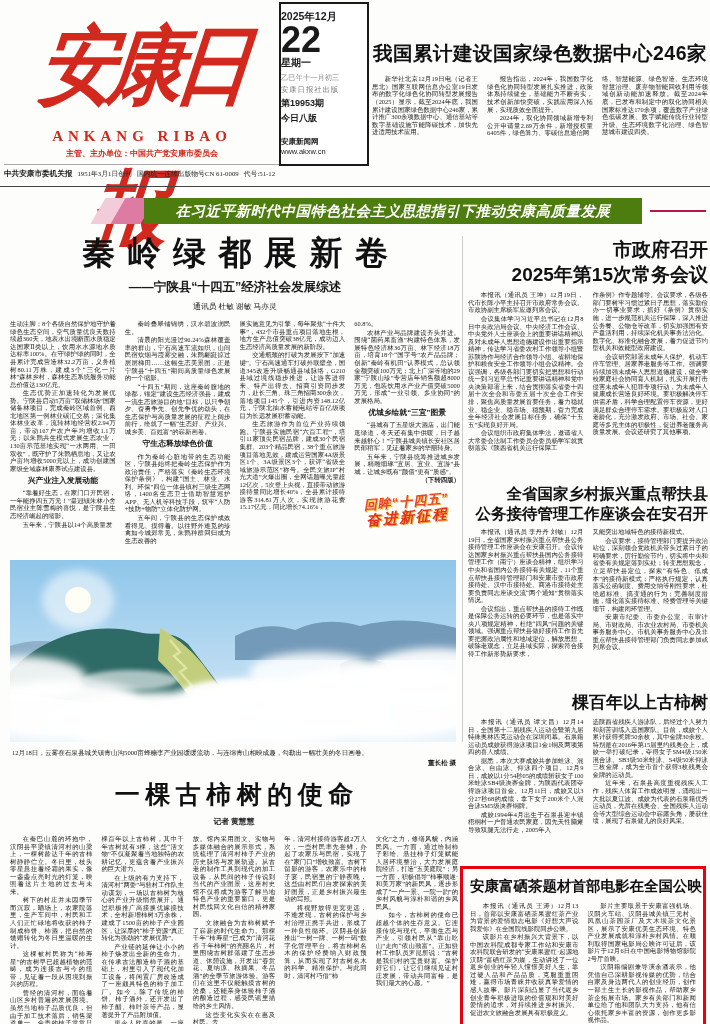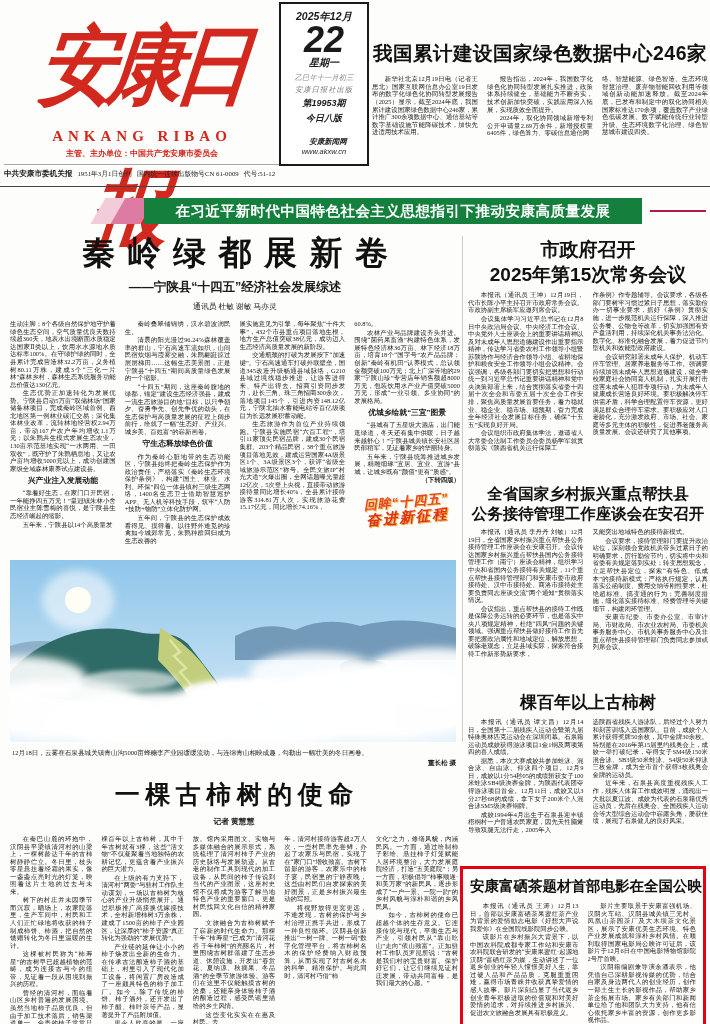--- a/index.html
+++ b/index.html
@@ -12,42 +12,42 @@
     font-size:76px;letter-spacing:-8px;line-height:128px;text-align:center;
     transform:skewX(-6deg) scaleY(1.12);transform-origin:center;font-style:italic;}
   #brand-latin{left:8px;top:128px;width:268px;text-align:center;color:#d2281e;font-weight:bold;
     font-size:15px;letter-spacing:5px;}
   #brand-org{left:8px;top:148px;width:268px;text-align:center;color:#d2281e;font-weight:bold;font-size:8px;}
   #mast-strip{left:4px;top:164px;width:362px;height:17px;border-top:1px solid #aaa;
     font-size:6.8px;line-height:17px;white-space:nowrap;color:#222;}
   #mast-strip b{font-size:7.6px;}
   #full-rule{left:0;top:186px;width:710px;height:0;border-top:1.6px solid #444;}
   
-  #datebox{left:279px;top:2px;width:86px;height:160px;border:2px solid #1a1a1a;text-align:center;
-    background:#fff;font-style:italic;}
+  #datebox{left:279px;top:2px;width:86px;height:160px;border:2px solid #1a1a1a;text-align:left;
+    background:#fff;}
   #datebox .ym{font-size:10.5px;font-weight:bold;margin-top:6px;}
   #datebox .day{font-size:36px;font-weight:bold;line-height:30px;margin:1px 0;}
   #datebox .wd{font-size:10px;font-weight:bold;}
   #datebox .lunar{font-size:7.3px;color:#8a8a8a;margin-top:3px;}
   #datebox .pub{font-size:7.3px;color:#777;margin-top:2px;letter-spacing:1px;}
   #datebox .issue,#datebox .pages{font-size:9px;font-weight:bold;margin-top:2px;}
-  #datebox .site{font-size:7.5px;font-weight:bold;margin-top:12px;padding-left:8px;}
+  #datebox .site{font-size:7.5px;font-weight:bold;margin-top:12px;}
   #datebox .url{font-size:7.5px;}
   
   #top-story{left:372px;top:34px;width:336px;height:152px;}
   #top-story h1{margin:8px 0 10px;font-size:19.5px;line-height:1.2;text-align:center;
     letter-spacing:.5px;white-space:nowrap;}
   
   #banner{left:0;top:196px;width:710px;height:30px;}
   .pk{position:absolute;top:2px;height:26px;transform:skewX(-30deg);}
   #pk1{left:98px;width:26px;background:#f2ccd9;}
   #pk2{left:118px;width:30px;background:#d9higher}
   #pk2{left:118px;width:30px;background:#dd7ba2;}
-  #banner-box{position:absolute;left:144px;top:2px;width:498px;height:26px;background:#15803d;
-    color:#fff;font-weight:bold;font-size:14.5px;line-height:26px;text-align:center;letter-spacing:.5px;}
+  #banner-box{position:absolute;left:144px;top:2px;width:498px;height:26px;background:#4d7c0f;
+    color:#fff;font-weight:bold;font-size:14.5px;line-height:26px;text-align:center;letter-spacing:.5px;font-style:italic;}
   #banner-line{position:absolute;left:650px;right:4px;top:14px;height:2px;background:#b5164e;}
   
   #main-story{left:10px;top:230px;width:450px;height:330px;overflow:hidden;}
   #main-story h1{margin:2px 0 6px;text-align:center;font-size:33px;letter-spacing:.38em;
     text-indent:.38em;line-height:1.25;}
   #main-story .sub{text-align:center;font-weight:bold;font-size:12.5px;margin:0 0 5px;}
   #main-story .by{text-align:center;font-size:7.8px;margin:0 0 8px;color:#222;}
   .cols{display:flex;gap:9px;align-items:stretch;}
   .c{flex:1 1 0;min-width:0;overflow:hidden;}
   .body-sm{font-size:6.4px;line-height:1.18;text-align:justify;}
@@ -61,21 +61,21 @@
   #badge .l1{font-size:13px;color:#e8432b;text-shadow:1px 1px 0 #f3c141;letter-spacing:1px;}
   #badge .l2{font-size:14.5px;color:#e03а1e;}
   #badge .l2{font-size:14.5px;color:#e0301e;text-shadow:1px 1px 0 #f0b030;letter-spacing:2px;}
   
   #photo{left:10px;top:560px;width:446px;height:182px;overflow:hidden;}
   #caption{left:12px;top:748px;width:444px;font-size:6.6px;line-height:1.4;}
   #caption .credit{text-align:right;font-weight:bold;margin-top:1px;}
   #vrule{left:462px;top:236px;width:0;height:506px;border-left:.5px solid #ccc;}
   
   .rart{left:468px;width:240px;overflow:hidden;}
-  .rart h2{margin:0 0 4px;text-align:center;line-height:1.3;}
+  .rart h2{margin:0 0 4px;text-align:right;line-height:1.3;}
   #gov{top:238px;height:244px;}
   #gov h2{font-size:19px;}
   #reception{top:484px;height:204px;}
   #reception h2{font-size:15.5px;}
   #athlete{top:692px;height:172px;}
   #athlete h2{font-size:17px;}
   #tea{left:460px;top:866px;width:246px;height:190px;border:3.5px solid #e60012;background:#fffdfb;
     padding:6px 7px;box-sizing:border-box;overflow:hidden;}
   #tea h2{margin:2px 0 6px;text-align:center;font-size:14.5px;white-space:nowrap;}
   

